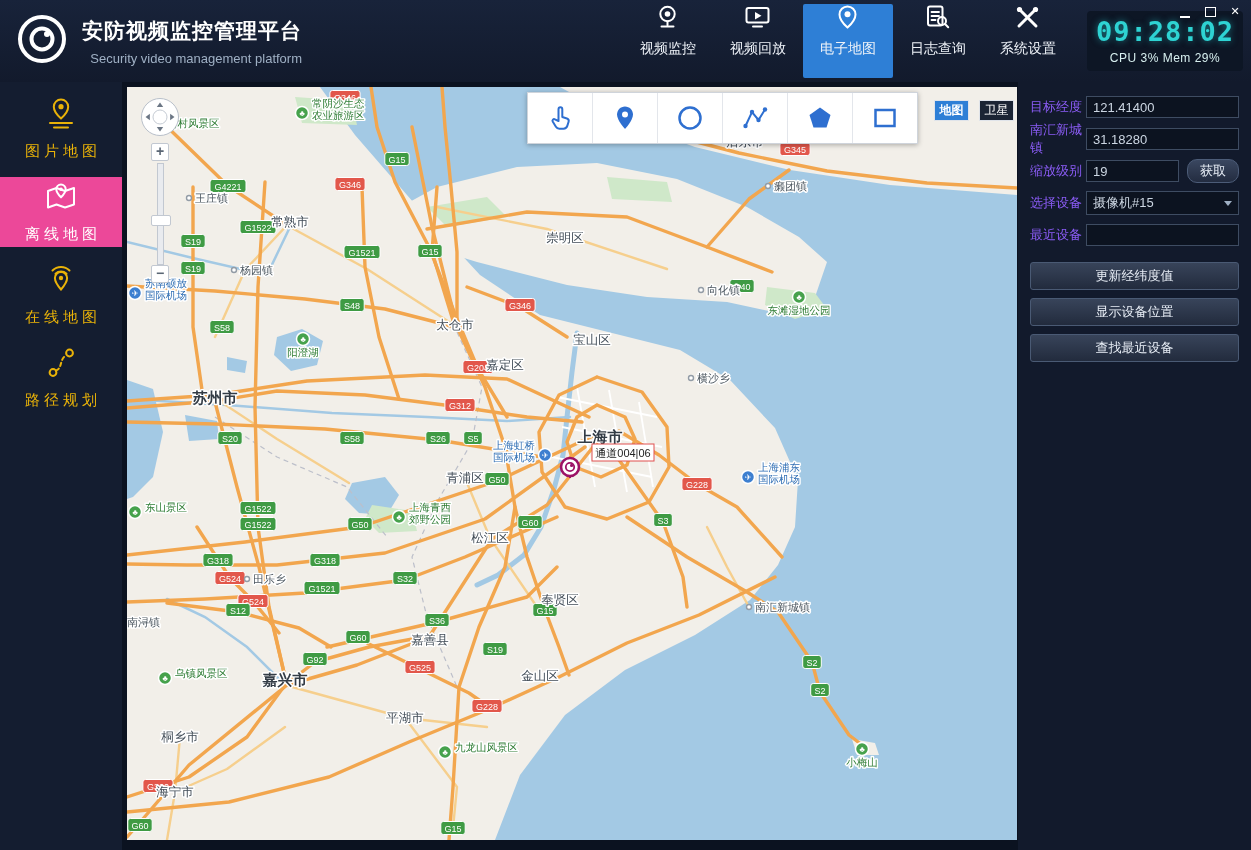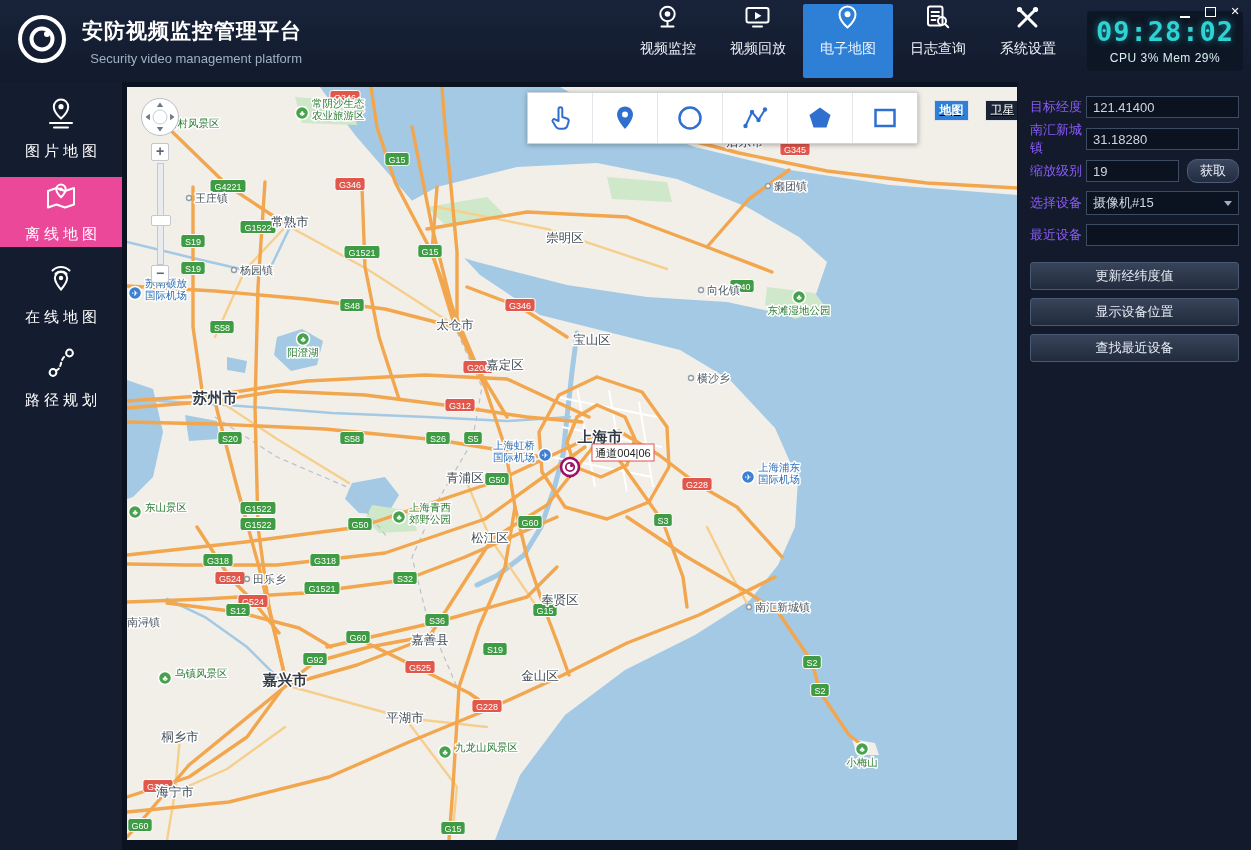--- a/index.html
+++ b/index.html
@@ -25,36 +25,36 @@
   .stats{font-size:12px;color:#d7efef;margin-top:4px;letter-spacing:.5px;}
   .win-controls{position:absolute;top:4px;right:8px;display:flex;gap:9px;z-index:6;}
   .win-btn{width:16px;height:14px;display:flex;align-items:center;justify-content:center;
            color:#fff;font-size:11px;cursor:pointer;}
   .wb-min{border-bottom:2px solid #fff;height:8px;width:10px;margin-top:3px;}
   .wb-max{border:1.6px solid #fff;width:9px;height:8px;margin-top:1px;}
 
   
   .sidebar{position:absolute;left:0;top:82px;width:122px;height:768px;background:#141d30;z-index:4;}
   .side-item{height:70px;margin-bottom:13px;display:flex;flex-direction:column;align-items:center;
-             justify-content:center;gap:7px;color:#ffffff;cursor:pointer;}
+             justify-content:center;gap:7px;color:#eab308;cursor:pointer;}
   .side-item:first-child{margin-top:12px;}
   .side-item.active{background:#ec4899;color:#fff;}
   .side-label{font-size:15px;letter-spacing:4px;padding-left:4px;}
 
   
   .map{position:absolute;left:127px;top:87px;width:890px;height:753px;background:#f2efe9;
        overflow:hidden;z-index:1;}
   #map-svg{position:absolute;left:0;top:0;}
 
   .tools{position:absolute;left:400px;top:5px;width:389px;height:50px;background:#fff;
          border:1px solid #cfd4db;box-shadow:0 1px 5px rgba(0,0,0,.3);display:flex;}
   .tool{flex:1;display:flex;align-items:center;justify-content:center;cursor:pointer;
         border-right:1px solid #e3e6eb;}
   .tool:last-child{border-right:none;}
-  .layers{position:absolute;left:807px;top:13px;display:flex;gap:16px;text-decoration:underline;}
+  .layers{position:absolute;left:807px;top:13px;display:flex;gap:10px;}
   .layer-chip{width:35px;height:21px;font-size:12px;display:flex;align-items:center;justify-content:center;
               cursor:pointer;border:1px solid #e0e4ea;box-sizing:border-box;}
   .layer-map{background:#2e7fd6;color:#fff;font-weight:bold;}
   .layer-sat{background:#1b2434;color:#fff;}
 
   .pan-control{position:absolute;left:13px;top:10px;}
   .zbox{position:absolute;width:18px;height:18px;background:#fff;border:1px solid #c2c8d1;
         box-sizing:border-box;color:#5a6674;font-size:14px;font-weight:bold;line-height:15px;
         text-align:center;cursor:pointer;border-radius:2px;}
   .zoom-plus{left:24px;top:56px;}

